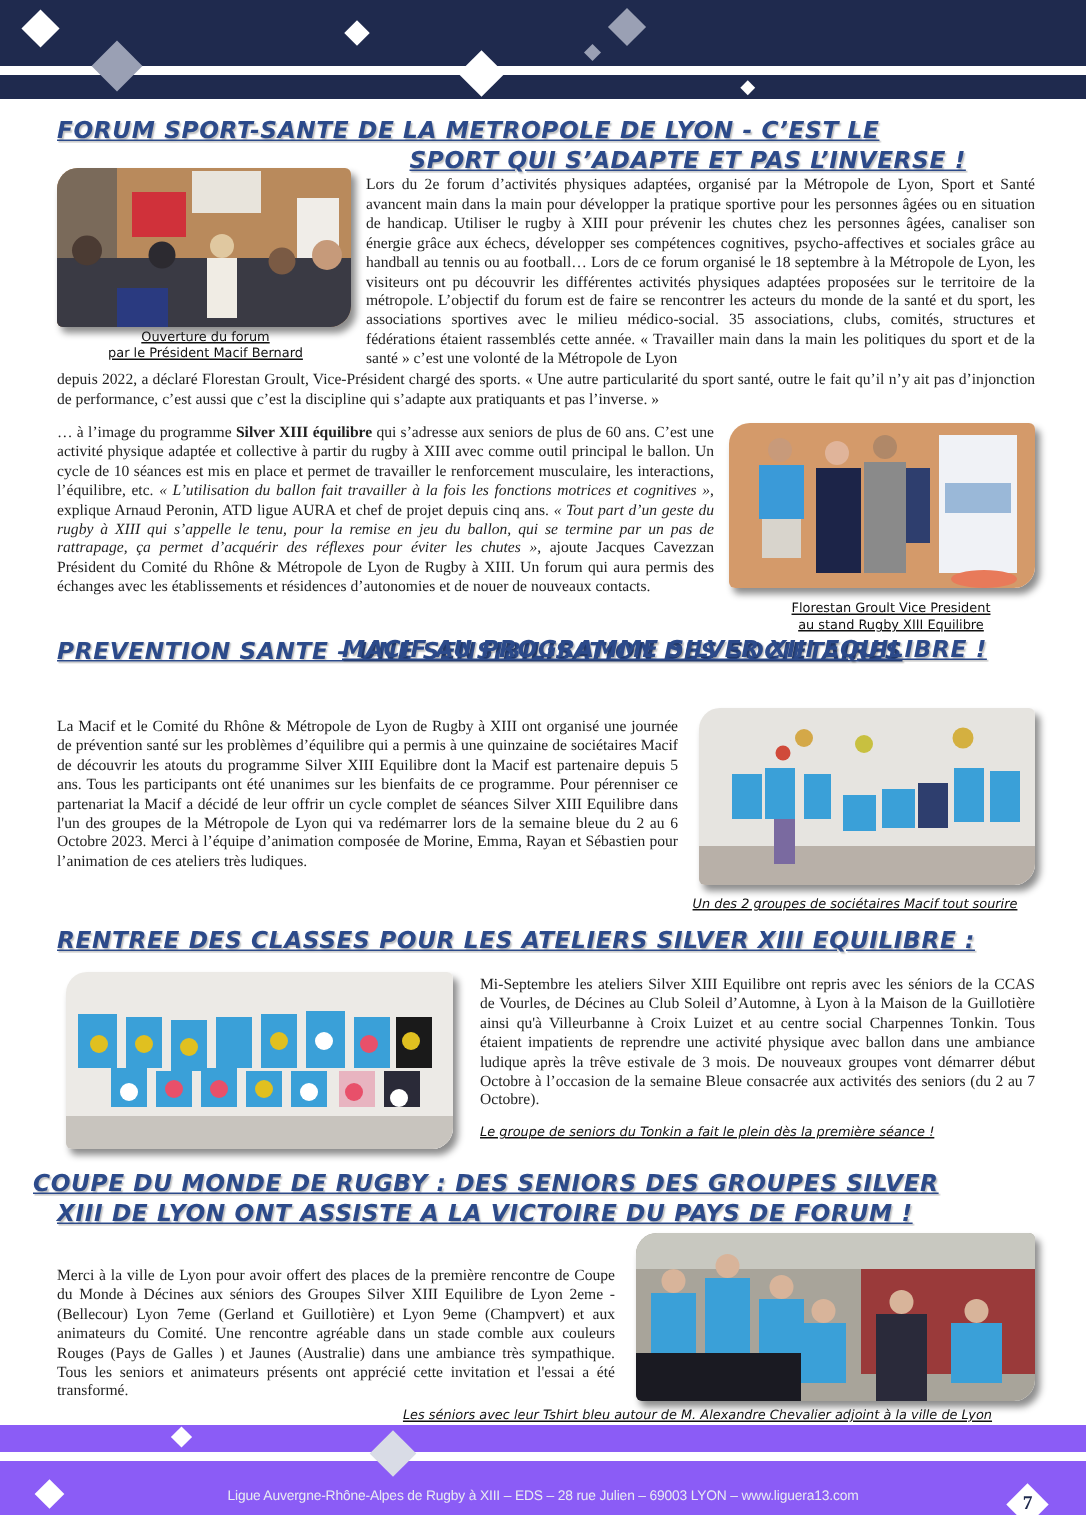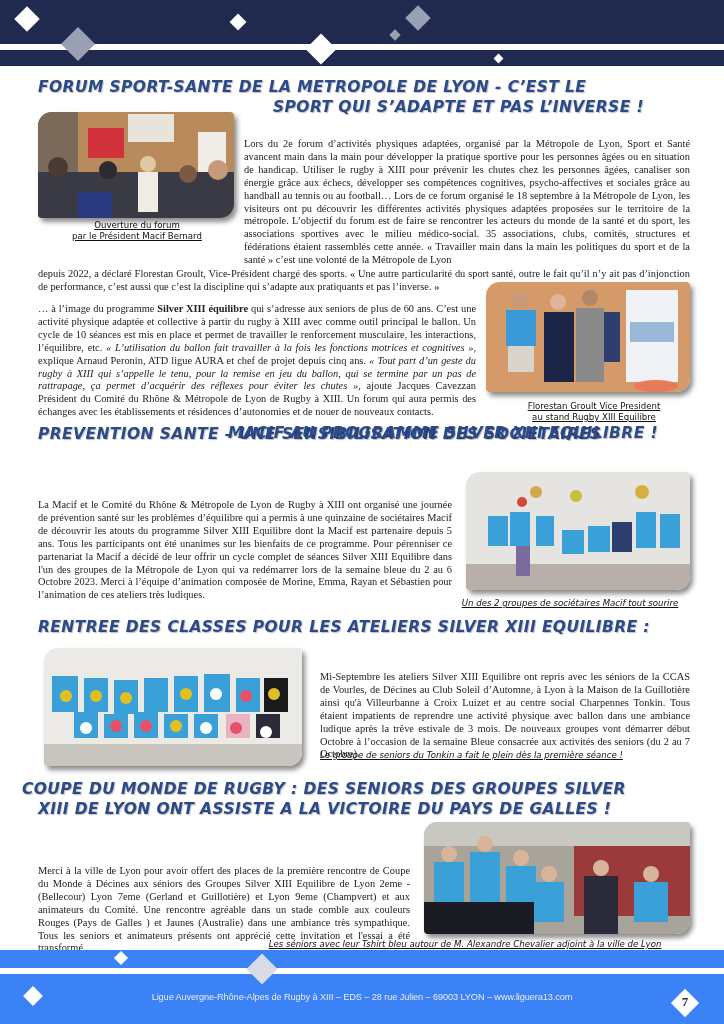--- a/index.html
+++ b/index.html
@@ -2,38 +2,38 @@
 <html><head>
 <meta charset="utf-8">
 <style>
   * { box-sizing: border-box; margin: 0; padding: 0; }
   html, body { width: 724px; height: 1024px; background: #ffffff; overflow: hidden; }
   body { position: relative; font-family: "Liberation Serif", serif; color: #1a1a1a; }
 
   
   .band-top { position: absolute; left: 0; top: 0; width: 724px; height: 66px; background: #1f2a4e; }
   .band-top .stripe { position: absolute; left: 0; top: 44px; width: 724px; height: 6px; background: #ffffff; }
-  .band-bottom { position: absolute; left: 0; top: 950px; width: 724px; height: 74px; background: #3b82f6; }
+  .band-bottom { position: absolute; left: 0; top: 950px; width: 724px; height: 60px; background: #8b5cf6; }
   .band-bottom .stripe { position: absolute; left: 0; top: 18px; width: 724px; height: 6px; background: #ffffff; }
   .diamond { position: absolute; transform: rotate(45deg); }
   .d-white { background: #ffffff; }
   .d-grey { background: #9aa0b4; }
   .d-light { background: #d9dce6; }
 
   .footer-text { position: absolute; left: 0; top: 42px; width: 724px; text-align: center;
     font-family: "Liberation Sans", sans-serif; font-size: 9.2px; color: #e8ebf2; letter-spacing: -0.1px; }
   .page-num-wrap { position: absolute; left: 671px; top: 39px; width: 28px; height: 28px; }
   .page-num-bg { position: absolute; left: 4px; top: 4px; width: 20px; height: 20px; background: #ffffff; transform: rotate(45deg); }
   .page-num { position: absolute; left: 0; top: 5px; width: 28px; text-align: center; font-family: "Liberation Serif", serif; font-weight: bold; font-size: 13px; color: #1f2a4e; }
 
   
   .heading { position: absolute; font-family: "DejaVu Sans", sans-serif; font-weight: bold; color: #2c4a8a;
-    font-size: 15.5px; letter-spacing: 0.4px; text-shadow: 1px 1px 1px rgba(0,0,0,0.25); line-height: 19px; white-space: nowrap; font-style: italic; }
-
-  .para { position: absolute; font-size: 10.4px; line-height: 12.9px; text-align: justify; color: #222; margin-top: 20px; }
+    font-size: 15.5px; letter-spacing: 0.4px; text-shadow: 1px 1px 1px rgba(0,0,0,0.25); line-height: 19px; white-space: nowrap; font-style: italic; text-decoration: underline; }
+
+  .para { position: absolute; font-size: 10.4px; line-height: 12.9px; text-align: justify; color: #222; }
   .para i { font-style: italic; }
 
   .caption { position: absolute; font-family: "DejaVu Sans", sans-serif; font-size: 8.6px; color: #111; text-align: center; line-height: 11px; text-decoration: underline; }
   .caption.italic { font-style: italic; }
 
   .photo { position: absolute; border-radius: 14px 4px 14px 4px; box-shadow: 3px 4px 5px rgba(0,0,0,0.45); overflow: hidden; }
   .photo svg { width: 100%; height: 100%; display: block; }
 </style>
 </head>
 <body>
@@ -196,21 +196,21 @@
   <span>Mi-Septembre les ateliers Silver XIII Equilibre ont repris avec les séniors de la CCAS de Vourles, de Décines au Club Soleil d’Automne, à Lyon à la Maison de la Guillotière ainsi qu'à Villeurbanne à Croix Luizet et au centre social Charpennes Tonkin. Tous étaient impatients de reprendre une activité physique avec ballon dans une ambiance ludique après la trêve estivale de 3 mois. De nouveaux groupes vont démarrer début Octobre à l’occasion de la semaine Bleue consacrée aux activités des seniors (du 2 au 7 Octobre).</span>
 </div>
 <div class="caption italic" style="left:320px;top:750px;width:370px;text-align:left;">
   <span>Le groupe de seniors du Tonkin a fait le plein dès la première séance !</span>
 </div>
 
 <div class="heading" style="left:22px;top:780px;">
   <span>COUPE DU MONDE DE RUGBY : DES SENIORS DES GROUPES SILVER</span>
 </div>
 <div class="heading" style="left:38px;top:800px;">
-  <span>XIII DE LYON ONT ASSISTE A LA  VICTOIRE DU PAYS DE GALLES !</span>
+  <span>XIII DE LYON ONT ASSISTE A LA  VICTOIRE DU PAYS DE FORUM !</span>
 </div>
 
 <div class="para" style="left:38px;top:845px;width:372px;">
   <span>Merci à la ville de Lyon pour avoir offert des places de la première rencontre de Coupe du Monde à Décines aux séniors des Groupes Silver XIII Equilibre de Lyon 2eme -(Bellecour) Lyon 7eme (Gerland et Guillotière) et Lyon 9eme (Champvert) et aux animateurs du Comité. Une rencontre agréable dans un stade comble aux couleurs Rouges (Pays de Galles ) et Jaunes (Australie) dans une ambiance très sympathique. Tous les seniors et animateurs présents ont apprécié cette invitation et l'essai a été transformé.</span>
 </div>
 
 <div class="photo" style="left:424px;top:822px;width:266px;height:112px;">
   <svg viewBox="0 0 266 112" preserveAspectRatio="none">
     <rect width="266" height="112" fill="#a8a49a"></rect>
     <rect x="0" y="0" width="266" height="24" fill="#c8c8c0"></rect>

